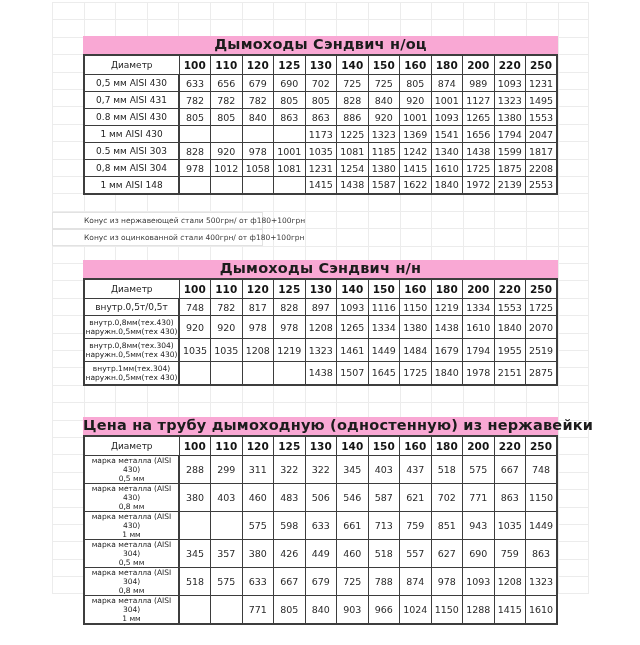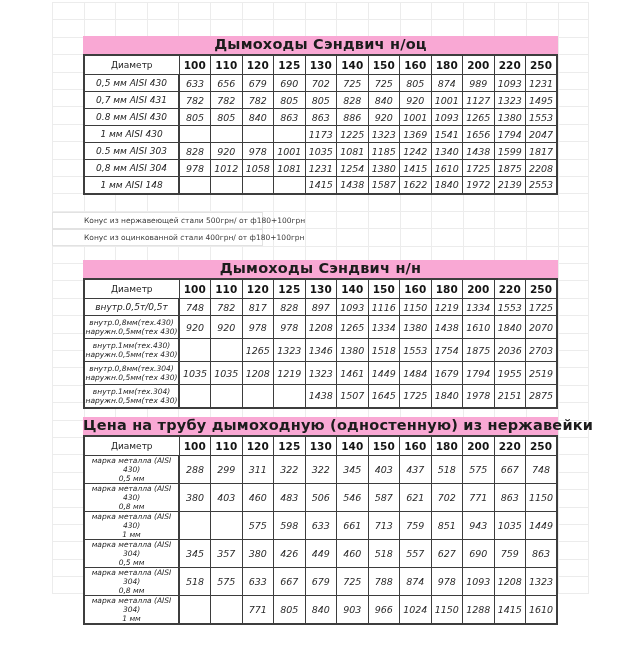--- a/index.html
+++ b/index.html
@@ -18,21 +18,21 @@
   .tbl-title{height:18px;line-height:17px;text-align:center;font-size:14.5px;
     font-weight:600;color:#1c1c1c;background:#f9a8d4;letter-spacing:.2px;white-space:nowrap;}
   table{border-collapse:collapse;table-layout:fixed;width:475px;background:#ffffff;
     border:2px solid #3d3d3d;}
   .c-label{width:95px;}
   th,td{border:1px solid #3d3d3d;padding:0;text-align:center;vertical-align:middle;overflow:hidden;}
   thead th{height:18px;font-size:10.5px;font-weight:700;color:#141414;}
   thead th:first-child{font-size:9px;font-weight:400;color:#242424;margin-top:20px;}
   tbody th{font-weight:400;font-size:9px;color:#242424;border-right:2px solid #3d3d3d;}
   tbody td{font-size:9.5px;color:#2a2a2a;}
-  tbody tr{height:17px;font-style:italic;}
+  tbody tr{height:17px;}
   tbody tr.two-line{height:23px;margin-top:45px;}
   tbody tr.two-line th{font-size:7.5px;line-height:1.2;white-space:pre-line;}
   .note{position:absolute;left:52px;width:211px;height:17px;box-sizing:border-box;
     border:1px solid #e2e2e2;background:#ffffff;font-size:7.5px;line-height:15px;
     color:#3c3c3c;padding-left:31px;white-space:nowrap;overflow:visible;}
   #note1{top:212px}
   #note2{top:229px}
 </style>
 </head>
 <body>
@@ -225,36 +225,20 @@
             <td>978</td>
             <td>978</td>
             <td>1208</td>
             <td>1265</td>
             <td>1334</td>
             <td>1380</td>
             <td>1438</td>
             <td>1610</td>
             <td>1840</td>
             <td>2070</td>
-          </tr>
-          <tr class="two-line">
-            <th>внутр.1мм(тех.430)
-наружн.0,5мм(тех 430)</th>
-            <td></td>
-            <td></td>
-            <td>1265</td>
-            <td>1323</td>
-            <td>1346</td>
-            <td>1380</td>
-            <td>1518</td>
-            <td>1553</td>
-            <td>1754</td>
-            <td>1875</td>
-            <td>2036</td>
-            <td>2703</td>
           </tr>
           <tr class="two-line">
             <th>внутр.0,8мм(тех.304)
 наружн.0,5мм(тех 430)</th>
             <td>1035</td>
             <td>1035</td>
             <td>1208</td>
             <td>1219</td>
             <td>1323</td>
             <td>1461</td>

